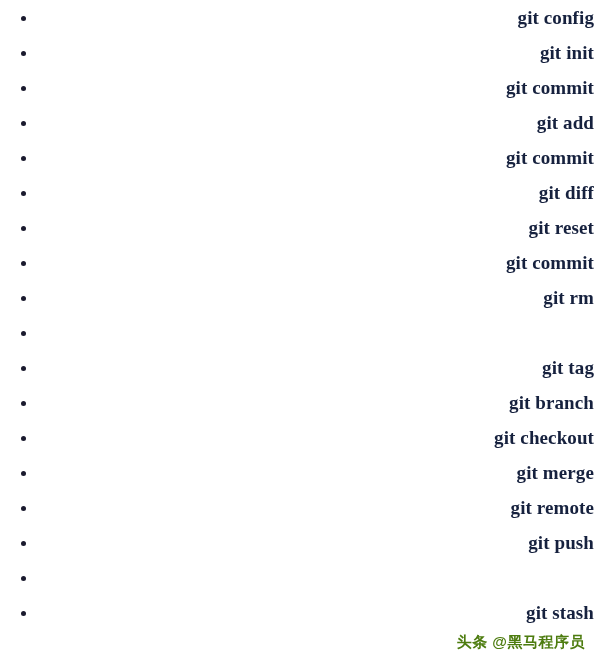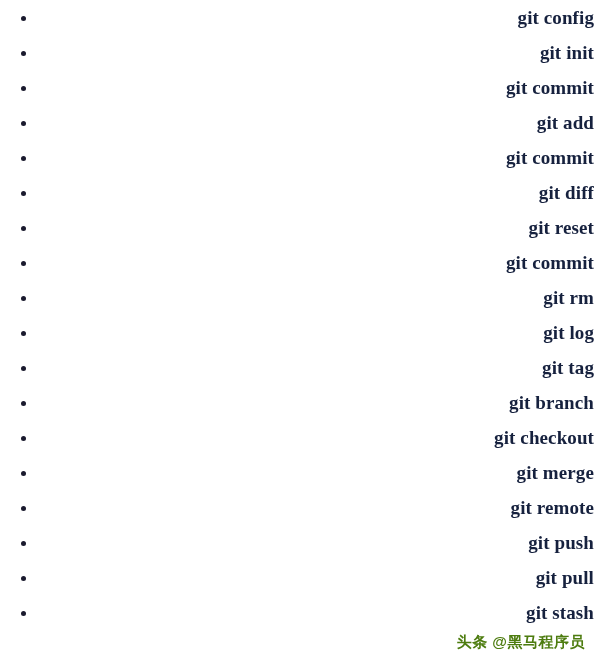--- a/index.html
+++ b/index.html
@@ -76,24 +76,24 @@
 <ul id="command-list">
     <li class="list-item"><span class="bullet-icon"></span><span class="item-label">git config</span></li>
     <li class="list-item"><span class="bullet-icon"></span><span class="item-label">git init</span></li>
     <li class="list-item"><span class="bullet-icon"></span><span class="item-label">git commit</span></li>
     <li class="list-item"><span class="bullet-icon"></span><span class="item-label">git add</span></li>
     <li class="list-item"><span class="bullet-icon"></span><span class="item-label">git commit</span></li>
     <li class="list-item"><span class="bullet-icon"></span><span class="item-label">git diff</span></li>
     <li class="list-item"><span class="bullet-icon"></span><span class="item-label">git reset</span></li>
     <li class="list-item"><span class="bullet-icon"></span><span class="item-label">git commit</span></li>
     <li class="list-item"><span class="bullet-icon"></span><span class="item-label">git rm</span></li>
-    <li class="list-item"><span class="bullet-icon"></span><span class="item-label">git log</span></li>
+    <li class="list-item"><span class="bullet-icon"></span></li>
     <li class="list-item"><span class="bullet-icon"></span><span class="item-label">git tag</span></li>
     <li class="list-item"><span class="bullet-icon"></span><span class="item-label">git branch</span></li>
     <li class="list-item"><span class="bullet-icon"></span><span class="item-label">git checkout</span></li>
     <li class="list-item"><span class="bullet-icon"></span><span class="item-label">git merge</span></li>
     <li class="list-item"><span class="bullet-icon"></span><span class="item-label">git remote</span></li>
     <li class="list-item"><span class="bullet-icon"></span><span class="item-label">git push</span></li>
-    <li class="list-item"><span class="bullet-icon"></span><span class="item-label">git pull</span></li>
+    <li class="list-item"><span class="bullet-icon"></span></li>
     <li class="list-item"><span class="bullet-icon"></span><span class="item-label">git stash</span></li>
   </ul>
 
 <div id="watermark">头条 @黑马程序员</div>
 
 </body></html>

